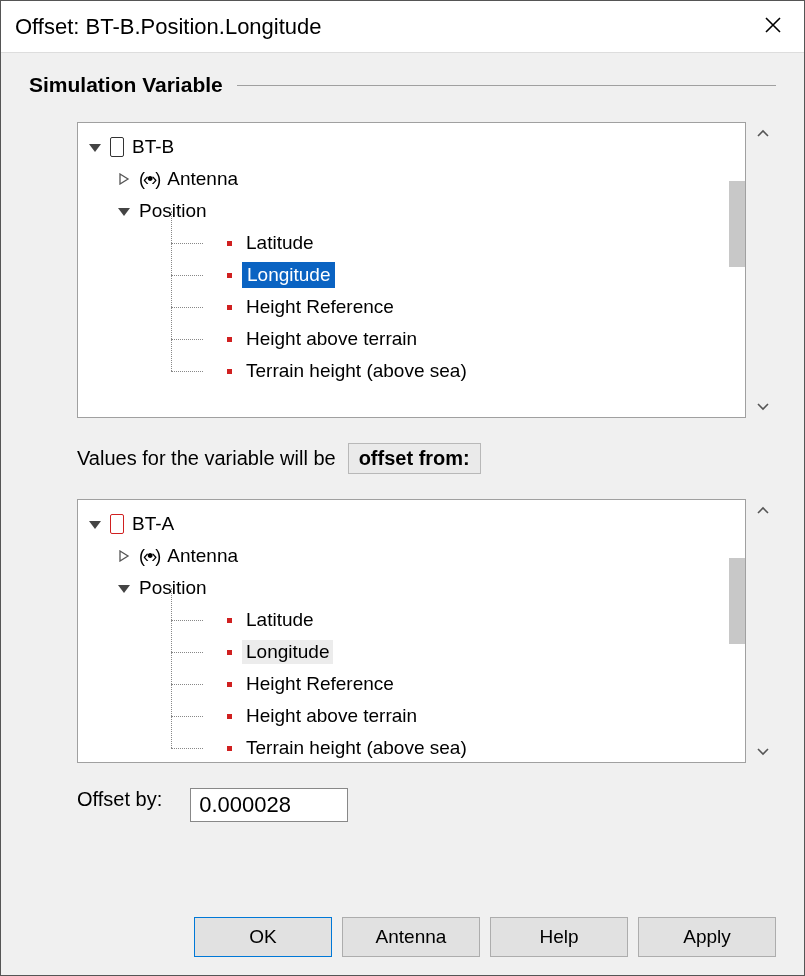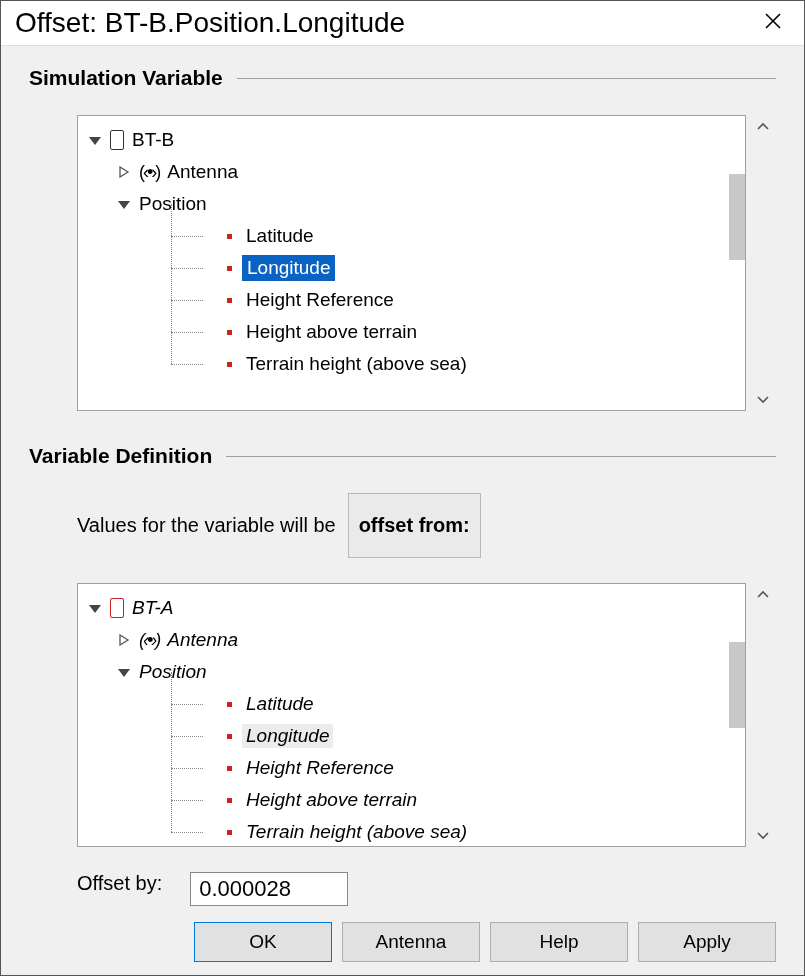--- a/index.html
+++ b/index.html
@@ -23,21 +23,21 @@
   }
   .titlebar {
     background: #fff;
     display: flex;
     align-items: center;
     justify-content: space-between;
     padding: 6px 14px 6px 14px;
     border-bottom: 1px solid #ddd;
     height: 52px;
   }
-  .title-text { font-size: 28px; }
+  .title-text { font-size: 22px; }
   .close-x {
     font-size: 22px;
     line-height: 1;
     padding: 4px 8px;
     cursor: pointer;
   }
   .body {
     flex: 1;
     padding: 20px 28px 16px 28px;
     display: flex;
@@ -66,21 +66,21 @@
   }
   .tree-box {
     background: #fff;
     border: 1px solid #a0a0a0;
     flex: 1;
     padding: 8px 4px 8px 4px;
     overflow: hidden;
     position: relative;
   }
   .tree-box.t1 { height: 296px; }
-  .tree-box.t2 { height: 264px; font-style: italic; }
+  .tree-box.t2 { height: 264px; }
   .scroll-col {
     width: 26px;
     display: flex;
     flex-direction: column;
     justify-content: space-between;
     align-items: center;
     margin-left: 4px;
   }
   .scroll-btn {
     width: 24px;
@@ -169,21 +169,21 @@
   .values-row {
     margin-left:48px;
     display:flex;
     align-items:center;
     gap:12px;
     font-size:20px;
   }
   .offset-pill {
     border:1px solid #b8b8b8;
     background:#eaeaea;
-    padding:20px 10px;
+    padding:3px 10px;
     font-weight:700;
   }
   .offset-row {
     margin-left:48px;
     display:flex;
     gap:28px;
     font-size:20px;
   }
   .offset-input {
     border:1px solid #888;
@@ -316,24 +316,20 @@
         </div>
         <div class="track"></div>
         <div class="scroll-btn">
           <svg width="12" height="12" viewBox="0 0 12 12">
               <path d="M1 4 L6 9 L11 4" fill="none" stroke="#555" stroke-width="1.6"></path>
             </svg>
         </div>
       </div>
     </div>
 
-    <div class="section-header" style="margin-top:8px;">
-      <span class="label">Variable Definition</span>
-      <span class="rule"></span>
-    </div>
 
     <div class="values-row">
       <span>Values for the variable will be</span>
       <span class="offset-pill">offset from:</span>
     </div>
 
     <div class="tree-wrap">
       <div class="tree-box t2 tree">
         <ul>
           <li>

